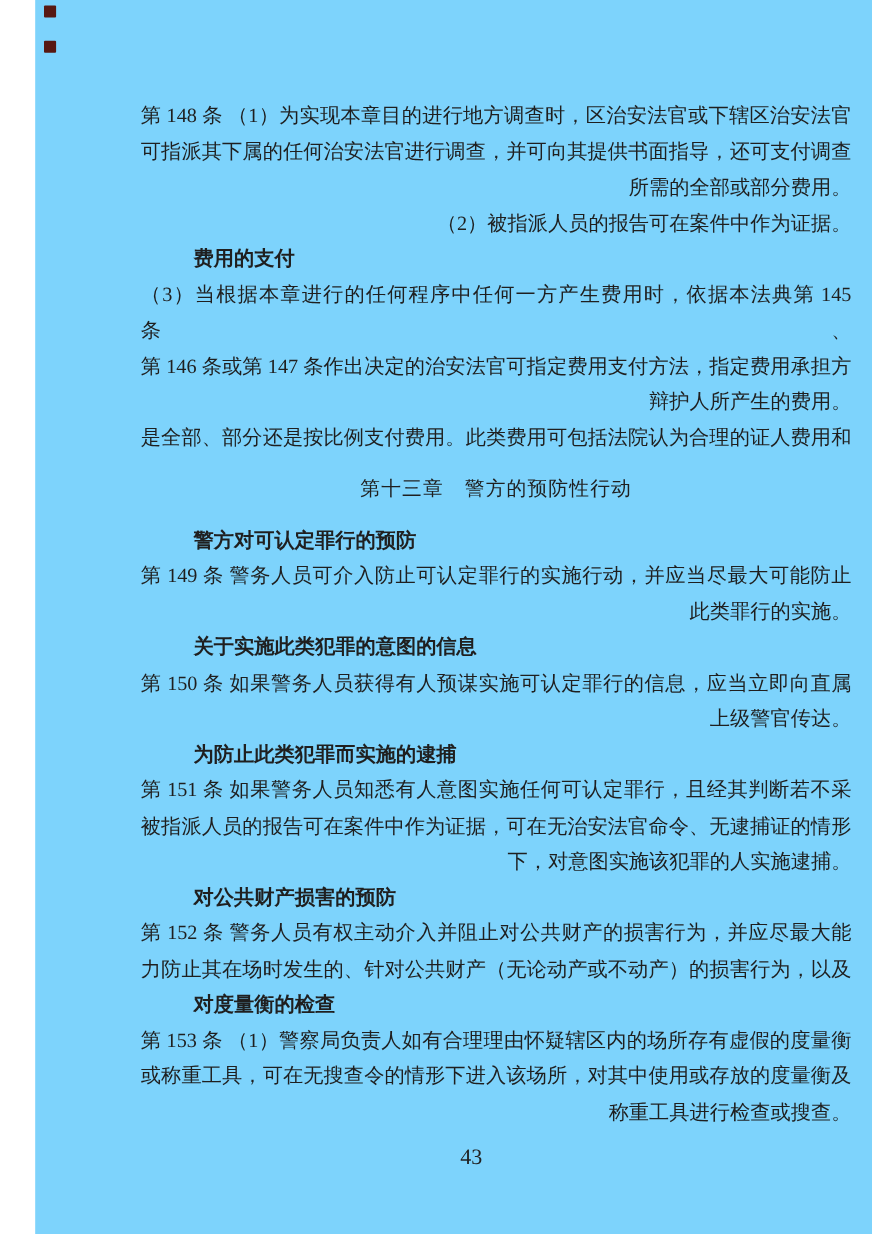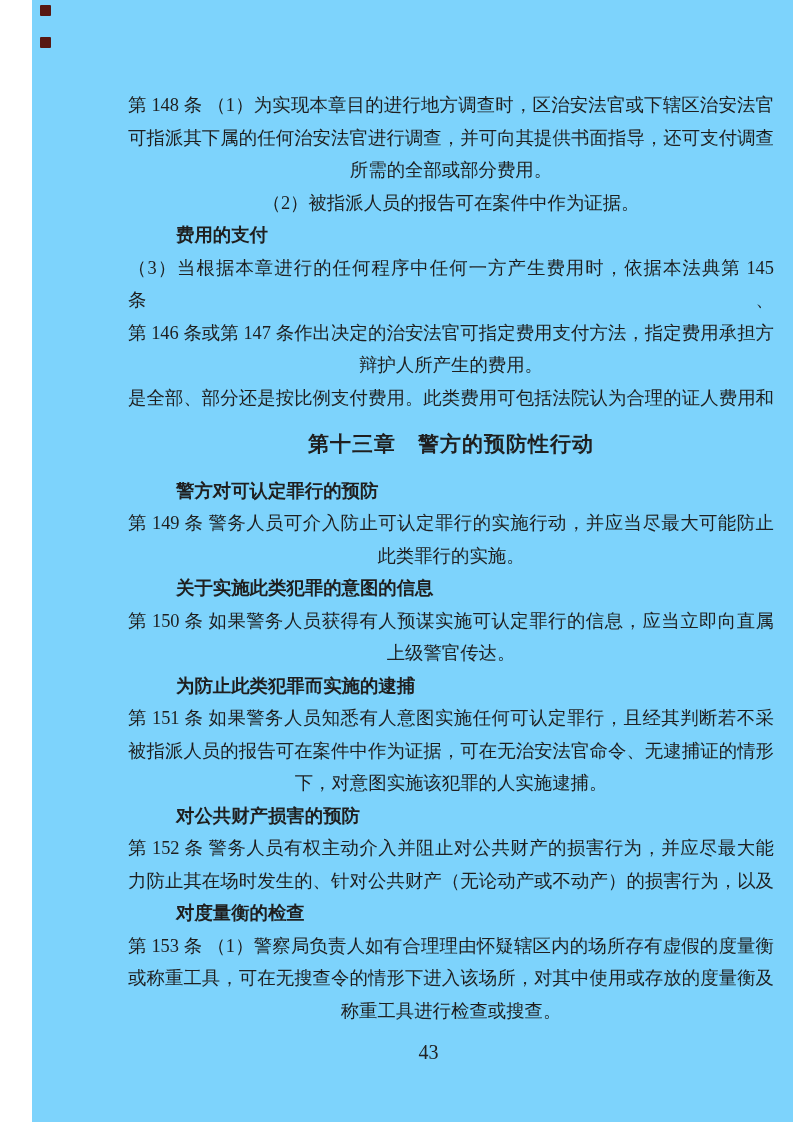--- a/index.html
+++ b/index.html
@@ -26,33 +26,33 @@
   }
   .paragraph {
     margin: 0;
   }
   .pline {
     text-align: justify;
     text-align-last: justify;
     white-space: normal;
   }
   .pline.last {
-    text-align: center;
+    text-align: right;
     text-align-last: auto;
   }
   .subheading {
     font-family: "Liberation Sans", "DejaVu Sans", sans-serif;
     font-weight: bold;
     font-size: 18.4px;
     padding-left: 48px;
   }
   .chapter-title {
     text-align: center;
-    font-size: 21px;
-    font-weight: 700;
+    font-size: 18px;
+    font-weight: 400;
     margin: 14px 0;
     letter-spacing: 1px;
   }
   .page-number {
     position: absolute;
     left: 0;
     right: 0;
     top: 1041px;
     text-align: center;
     font-size: 20px;

